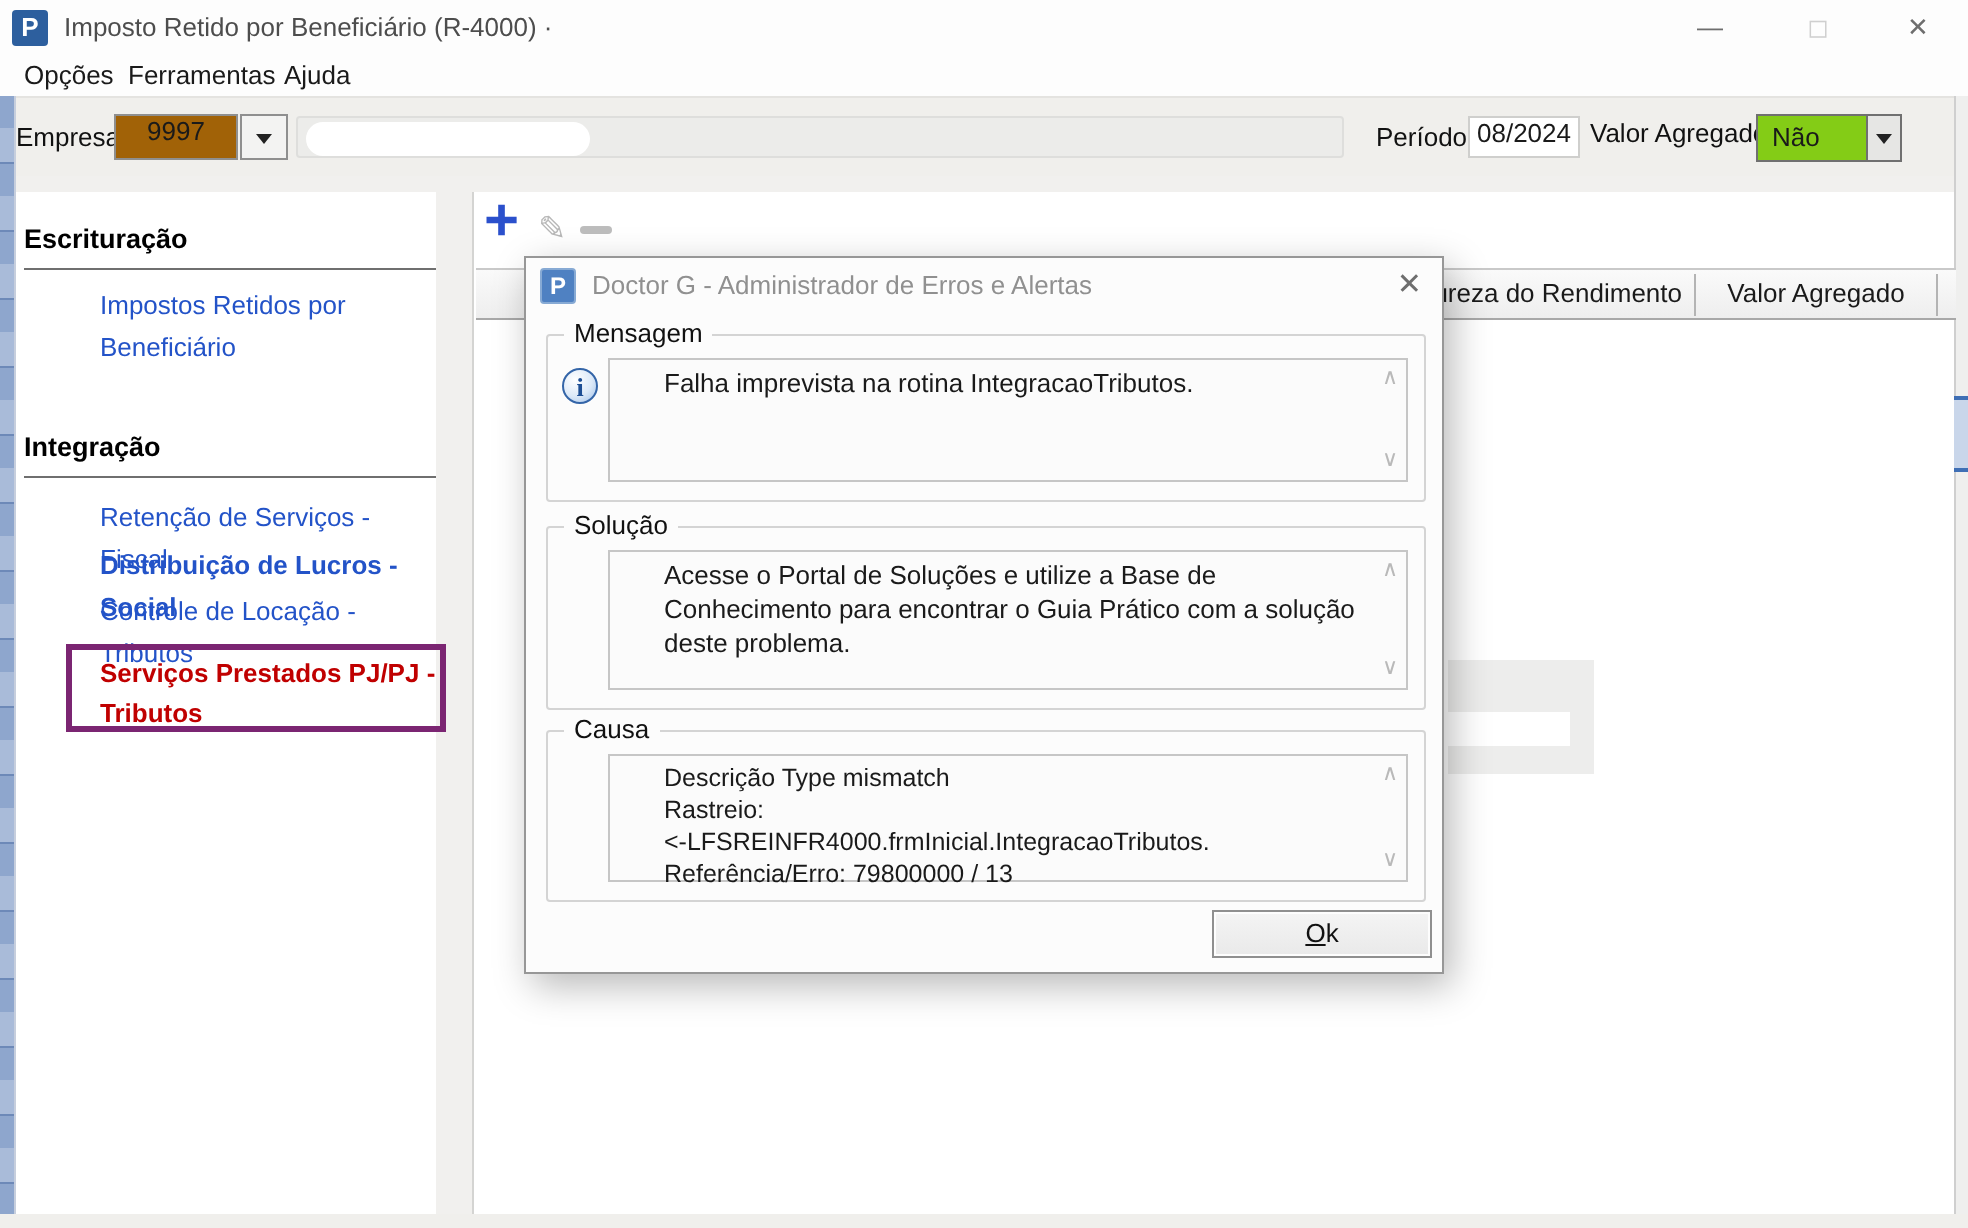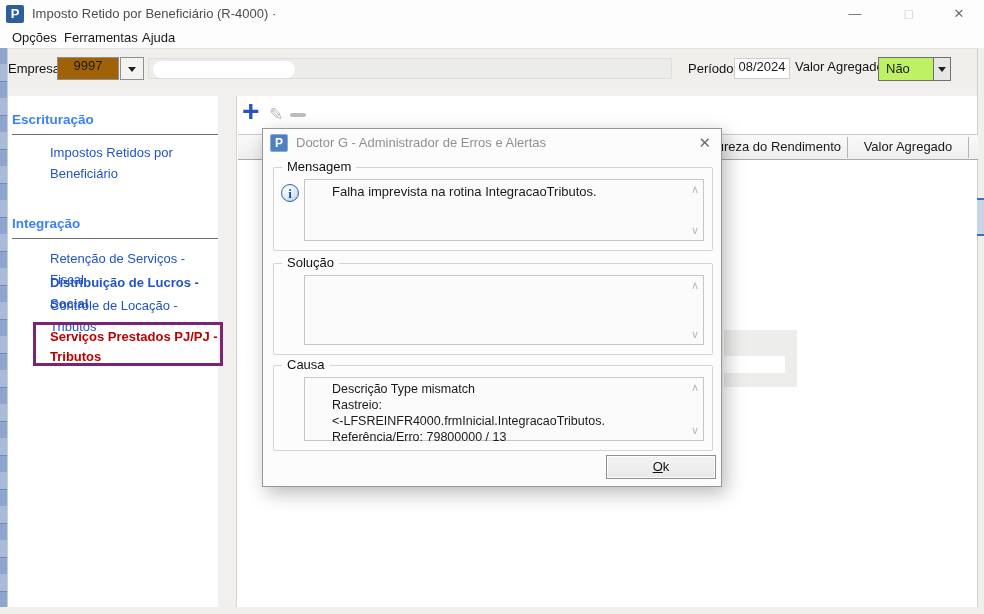--- a/index.html
+++ b/index.html
@@ -21,35 +21,35 @@
   
   .toolbar { position:absolute; left:0; top:48px; width:984px; height:40px; background:#f0efec; border-top:1px solid #e4e3e0; }
   .tb-label { position:absolute; top:0; line-height:40px; color:#111; }
   .input { background:#a16207; border:1px solid #8f8f8f; font-size:13px; font-family:inherit; }
   .empresa-input { position:absolute; left:57px; top:8px; width:62px; height:23px; text-align:center; }
   .combo-btn { position:absolute; left:120px; top:8px; width:24px; height:23px; background:#f3f3f2; border:1px solid #8f8f8f; }
   .tri-down { position:absolute; left:50%; top:50%; margin:-2px 0 0 -4px; width:0; height:0; border-left:4px solid transparent; border-right:4px solid transparent; border-top:5px solid #222; }
   .big-field { position:absolute; left:148px; top:9px; width:524px; height:21px; background:#ececea; border:1px solid #dededc; border-radius:2px; }
   .redact-blob { position:absolute; left:4px; top:2px; width:142px; height:17px; background:#fff; border-radius:9px; }
   .periodo-input { position:absolute; left:734px; top:9px; width:56px; height:21px; border:1px solid #cfcfcd; text-align:center; background:#fff; }
-  .va-select { position:absolute; left:878px; top:8px; width:73px; height:24px; background:#bef264; border:1px solid #707070; }
+  .va-select { position:absolute; left:878px; top:8px; width:73px; height:24px; background:#84cc16; border:1px solid #707070; }
   .va-value { position:absolute; left:7px; top:0; line-height:22px; }
   .va-arrow { position:absolute; right:0; top:0; width:17px; height:22px; background:#e6e6e4; border-left:1px solid #707070; }
 
   
   .left-strip { position:absolute; left:0; top:48px; width:8px; height:566px;
     background:repeating-linear-gradient(180deg,#8ea6cd 0px,#8ea6cd 16px,#a9bbd9 16px,#a9bbd9 33px,#6d89b8 33px,#6d89b8 34px); border-right:1px solid #c6cedd; }
   .bottom-strip { position:absolute; left:0; top:607px; width:984px; height:7px; background:#f0efec; }
   .content-bg { position:absolute; left:8px; top:88px; width:969px; height:519px; background:#f1f0ee; }
   .right-strip { position:absolute; left:977px; top:48px; width:7px; height:566px; background:#efefee; border-left:1px solid #cfcfcf; }
   .right-thumb { position:absolute; left:977px; top:198px; width:7px; height:38px; background:#c9d6ea; border-top:2px solid #3f6fb5; border-bottom:2px solid #3f6fb5; }
 
   
   .sidebar { position:absolute; left:8px; top:96px; width:210px; height:511px; background:#fff; }
-  .side-h { position:absolute; left:4px; font-weight:bold; font-size:13.5px; color:#3b82f6; }
+  .side-h { position:absolute; left:4px; font-weight:bold; font-size:13.5px; color:#000000; }
   .side-hr { position:absolute; left:4px; right:0; border-bottom:1px solid #6f6f6f; }
   .link { position:absolute; left:42px; color:#2353c8; cursor:pointer; line-height:21px; }
   .hl-box { position:absolute; left:25px; top:226px; width:190px; height:44px; border:3px solid #7b2572; }
   .hl-text { position:absolute; left:14px; top:2px; width:168px; color:#c00000; font-weight:bold; line-height:20px; cursor:pointer; }
 
   
   .main-panel { position:absolute; left:236px; top:96px; width:741px; height:511px; background:#fff; border-left:1px solid #d4d4d2; }
   .icon-add { position:absolute; left:5px; top:0px; color:#2b50cc; font-size:30px; font-weight:bold; line-height:30px; cursor:pointer; }
   .icon-edit { position:absolute; left:32px; top:8px; color:#b8b8b8; font-size:17px; transform:rotate(0deg); }
   .icon-remove { position:absolute; left:53px; top:17px; width:16px; height:4px; background:#bdbdbd; border-radius:2px; }
@@ -167,20 +167,21 @@
       <div class="field">
         <div class="field-text">Falha imprevista na rotina IntegracaoTributos.</div>
         <div class="chev up">∧</div>
         <div class="chev dn">∨</div>
       </div>
     </div>
 
     <div class="group g-sol">
       <div class="group-label">Solução</div>
       <div class="field">
+        <div class="field-text">Acesse o Portal de Soluções e utilize a Base de Conhecimento para encontrar o Guia Prático com a solução deste problema.</div>
         <div class="chev up">∧</div>
         <div class="chev dn">∨</div>
       </div>
     </div>
 
     <div class="group g-cau">
       <div class="group-label">Causa</div>
       <div class="field">
         <div class="field-text" style="line-height:16px; font-size:12.5px;">Descrição Type mismatch
 Rastreio:

